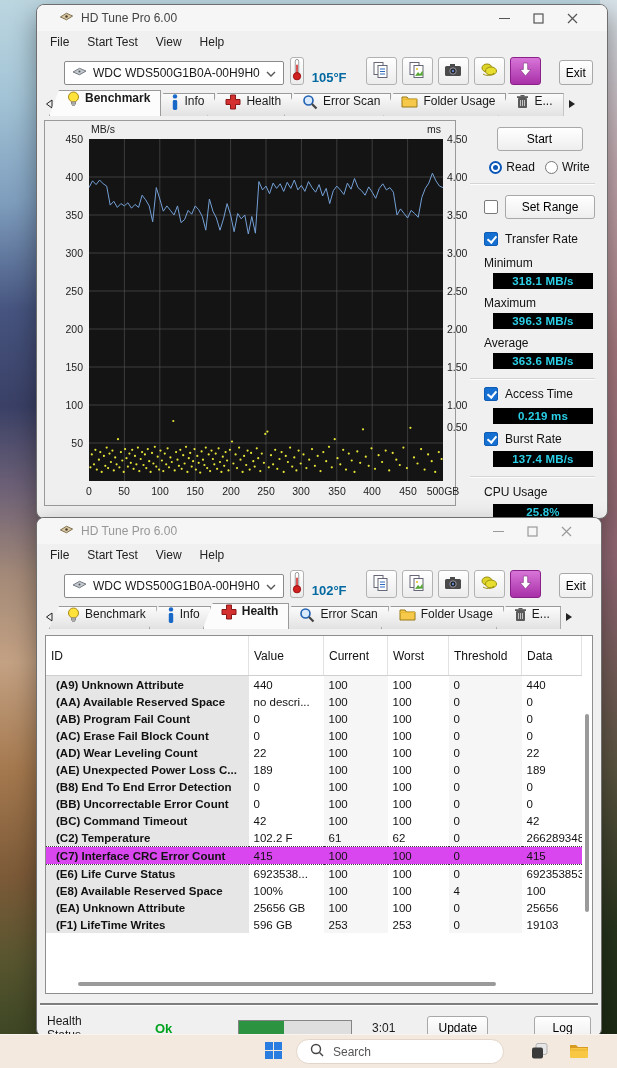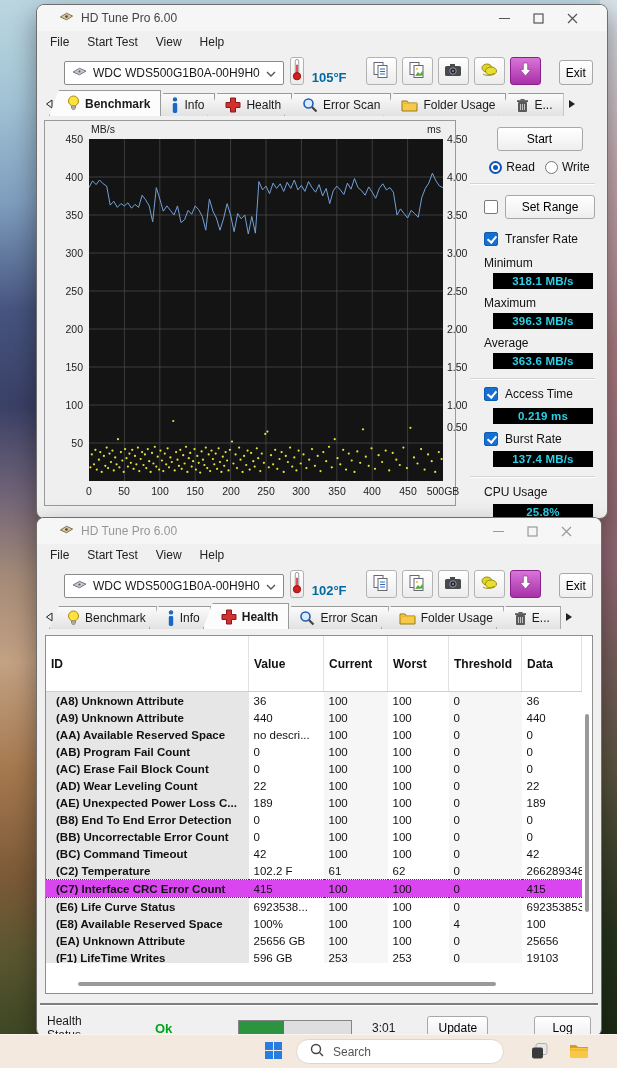--- a/index.html
+++ b/index.html
@@ -31,21 +31,21 @@
   .tool-btn{width:31px;height:28px;background:linear-gradient(#ffffff,#ececec);border:1px solid #b2b2b2;
     border-radius:3px;display:flex;align-items:center;justify-content:center;padding:0}
   .thermo-btn{width:26px;height:28px}
   .dl-btn{background:linear-gradient(#d875d8,#a830a8);border:1px solid #8a208a}
   .temp{font-weight:bold;color:#0369a1;font-size:13px;margin:0 4px 0 2px;min-width:44px}
   .exit-btn{margin-left:12px;width:56px;height:25px;background:linear-gradient(#ffffff,#efefef);
     border:1px solid #a8a8a8;border-radius:3px;font-size:12px;font-family:inherit}
   .iconbtns{display:flex;gap:5px;margin-left:auto}
   .tabbar{display:flex;align-items:flex-end;height:25px;padding:0 3px;position:relative}
   .tab-scroll{width:17px;height:20px;background:none;border:none;display:flex;align-items:center;justify-content:center;padding:0;margin-bottom:2px}
-  .tab{height:22px;display:flex;align-items:center;gap:5px;padding:0 10px 0 17px;margin-left:-8px;
+  .tab{height:22px;display:flex;align-items:flex-start;gap:5px;padding:0 10px 0 17px;margin-left:-8px;
     background:linear-gradient(#fbfbfb,#e2e2e2);border:1px solid #9a9a9a;border-bottom:none;
     clip-path:polygon(10px 0,100% 0,100% 100%,0 100%);font-size:12px;white-space:nowrap}
   .tab.active{height:25px;background:#fcfcfc;font-weight:bold;z-index:3;position:relative}
   .tab .ticon{display:flex;align-items:center}
 
   
   .content1{display:flex;padding:4px 5px 0 7px}
   .graph-panel{width:412px;height:386px;border:1px solid #9a9a9a;background:#efefef;position:relative;box-sizing:border-box}
   .graph-inner{position:absolute;inset:0}
   .plot{position:absolute;left:44px;top:18px;width:354px;height:342px}
@@ -65,22 +65,22 @@
   .cb.checked{background:#1570d2;border-color:#0f5cb4}
   .cb.checked::after{content:"";position:absolute;left:4px;top:1px;width:4px;height:7px;border:solid #fff;border-width:0 2px 2px 0;transform:rotate(40deg)}
   .lbl{font-size:12px;color:#111}
   .lcd{width:100px;height:16px;background:#000;color:#2bd0e8;font-size:11.5px;font-weight:bold;
     display:flex;align-items:center;justify-content:center;margin:3px 2px 0 auto;letter-spacing:.2px}
 
   
   .table-panel{position:relative;margin:6px 8px 0;height:357px;border:1px solid #8e8e8e;background:#fff;overflow:hidden}
   .table-clip{height:327px;overflow:hidden}
   table{border-collapse:collapse;width:calc(100% - 10px);table-layout:fixed;font-size:11.5px}
-  th{font-weight:bold;text-align:left;height:23px;background:#fff;border-right:1px solid #e2e2e2;
-     border-bottom:1px solid #cfcfcf;padding:16px 5px;font-size:12px;color:#111}
+  th{font-weight:normal;text-align:left;height:23px;background:#fff;border-right:1px solid #e2e2e2;
+     border-bottom:1px solid #cfcfcf;padding:8px 5px;font-size:12px;color:#111}
   .h0{width:192px}.h1{width:64px}.h2{width:53px}.h3{width:50px}.h4{width:62px}
   td{height:17px;padding:0 5px;overflow:hidden;white-space:nowrap;color:#111}
   .c-id{background:#e6e6e6;font-weight:bold;padding-left:10px}
   .c-cur,.c-thr{background:#f6f6f6}
   tr.hl td{background:#d946ef;border-top:1px dotted #3a3a3a;border-bottom:1px dotted #3a3a3a}
   .vscroll{position:absolute;right:3px;top:78px;width:4px;height:198px;background:#9a9a9a;border-radius:2px}
   .hscroll{position:absolute;left:32px;bottom:7px;height:4px;width:418px;background:#9a9a9a;border-radius:2px}
   .divider2{height:2px;background:#7e7e7e;box-shadow:0 1px 0 #ffffff;margin:9px 3px 0}
   .statusbar{display:flex;align-items:center;margin-top:9px;padding:0 10px}
   .ok{color:#00a31f;font-weight:bold;font-size:13px;margin-left:42px}
@@ -706,28 +706,20 @@
               <th class="h0">ID</th>
               <th class="h1">Value</th>
               <th class="h2">Current</th>
               <th class="h3">Worst</th>
               <th class="h4">Threshold</th>
               <th class="h5">Data</th>
             </tr>
           </thead>
         <tbody>
             <tr>
-              <td class="c-id">(A8) Unknown Attribute</td>
-              <td class="c-val">36</td>
-              <td class="c-cur">100</td>
-              <td class="c-wor">100</td>
-              <td class="c-thr">0</td>
-              <td class="c-dat">36</td>
-            </tr>
-            <tr>
               <td class="c-id">(A9) Unknown Attribute</td>
               <td class="c-val">440</td>
               <td class="c-cur">100</td>
               <td class="c-wor">100</td>
               <td class="c-thr">0</td>
               <td class="c-dat">440</td>
             </tr>
             <tr>
               <td class="c-id">(AA) Available Reserved Space</td>
               <td class="c-val">no descri...</td>

